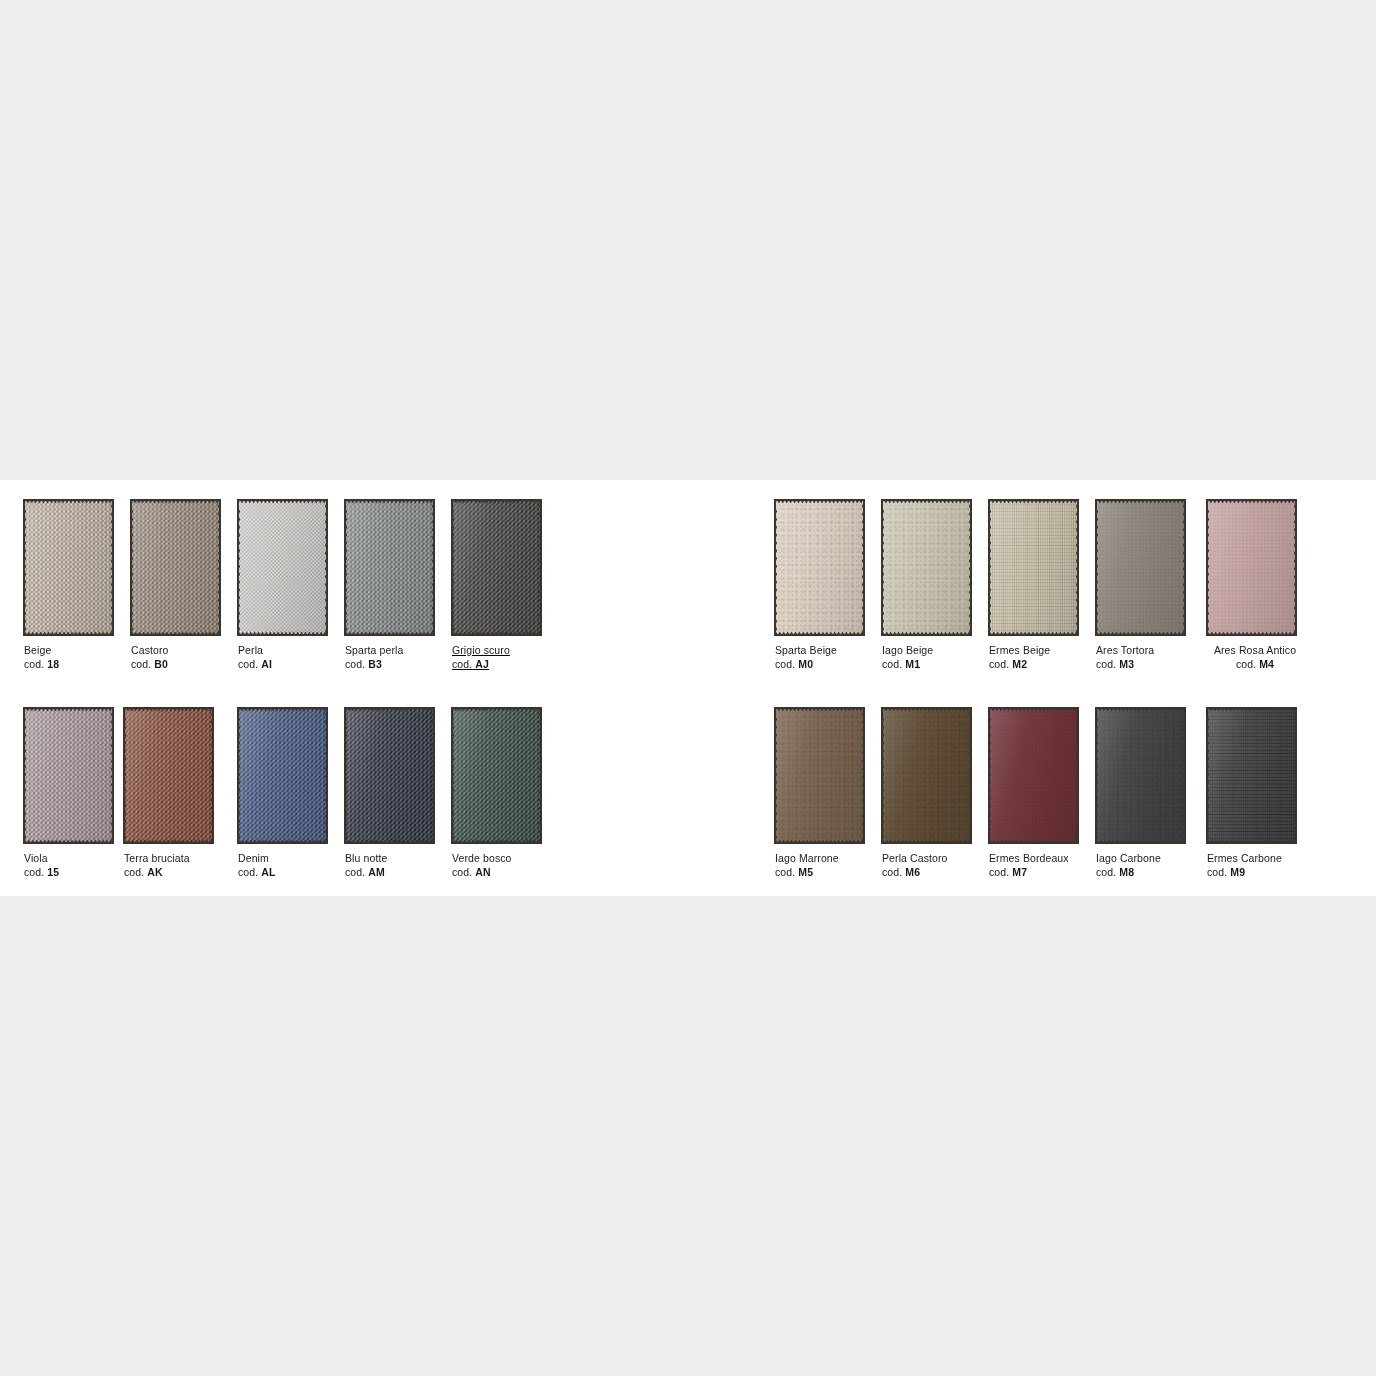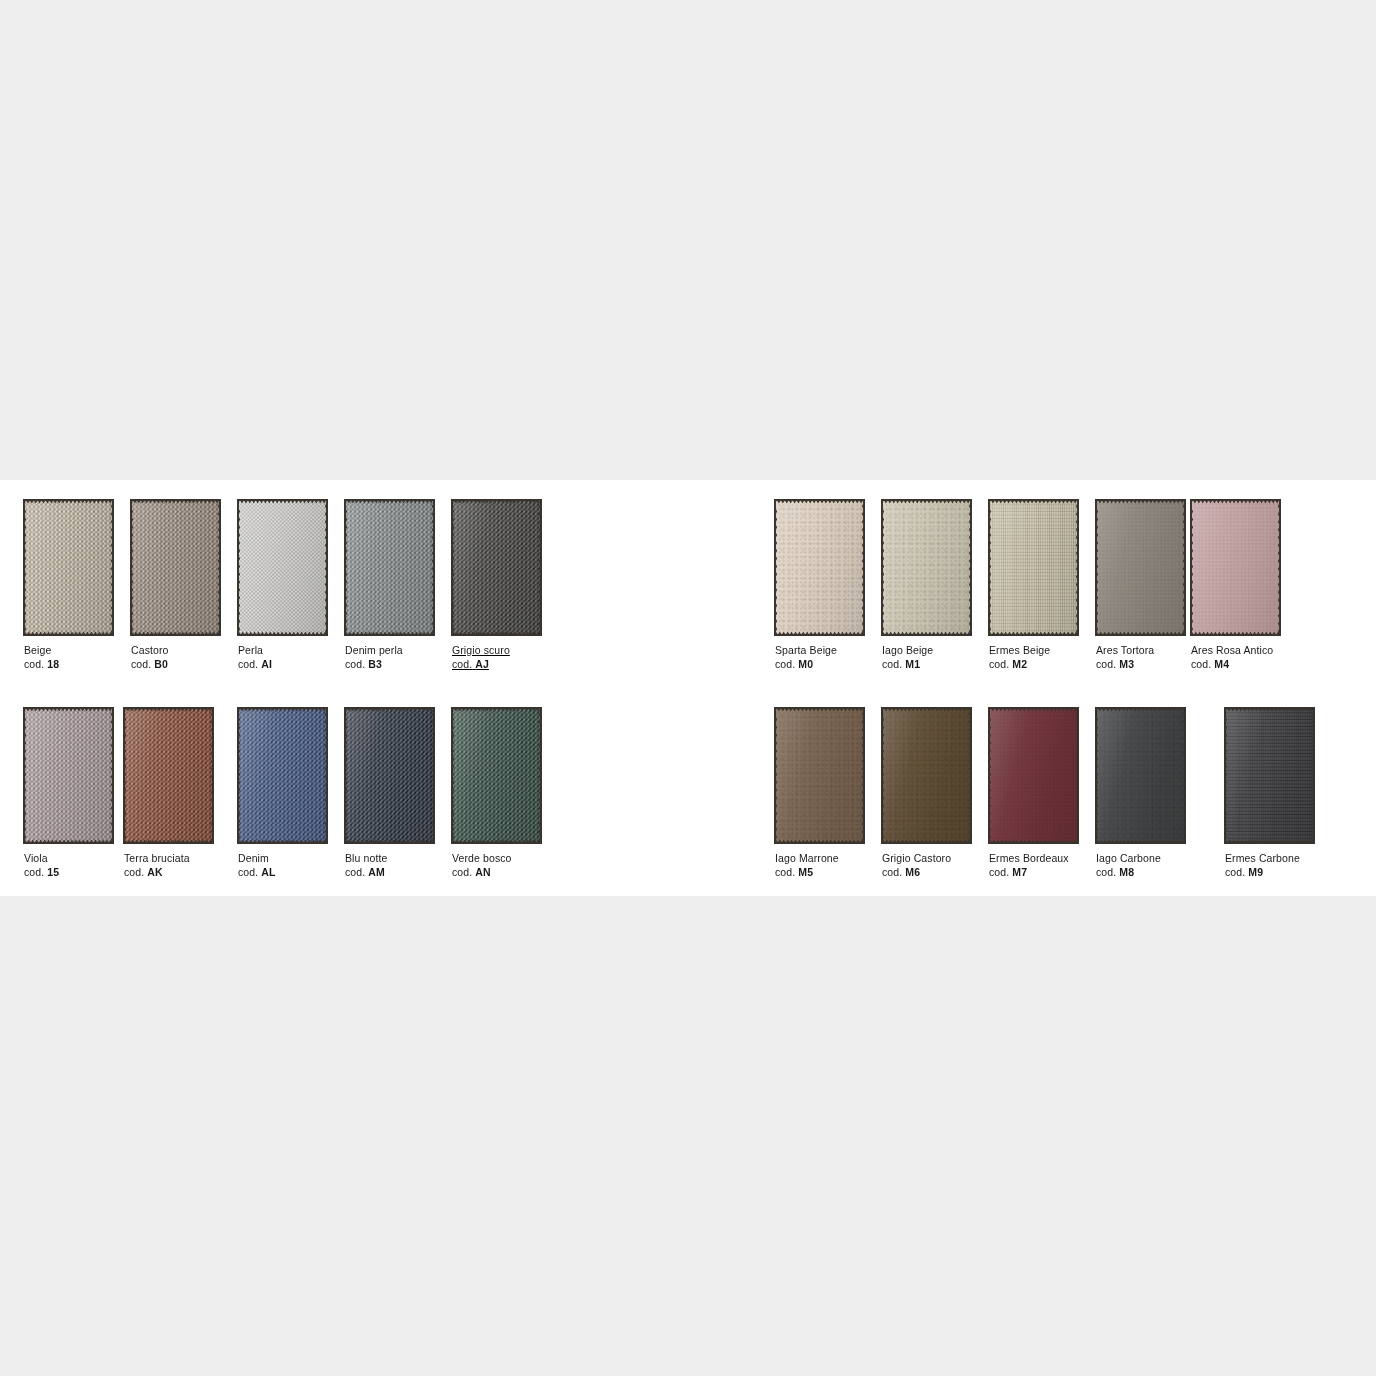--- a/index.html
+++ b/index.html
@@ -217,21 +217,21 @@
             </div>
           </div>
           <div class="swatch-cell" style="left: 321px;">
             <div class="swatch-img-wrap">
               <div class="swatch-edge"></div>
               <div class="swatch-img tex-basket" style="background-color: rgb(138, 145, 146);">
                 <div class="swatch-sheen"></div>
               </div>
             </div>
             <div class="swatch-caption">
-              <span class="swatch-name">Denim perla</span>
+              <span class="swatch-name">Sparta perla</span>
               <span class="swatch-code"><span>cod.</span> <b>B3</b></span>
             </div>
           </div>
           <div class="swatch-cell" style="left: 428px; text-decoration: underline;">
             <div class="swatch-img-wrap">
               <div class="swatch-edge"></div>
               <div class="swatch-img tex-basket" style="background-color: rgb(61, 60, 58);">
                 <div class="swatch-sheen"></div>
               </div>
             </div>
@@ -347,21 +347,21 @@
               <div class="swatch-edge"></div>
               <div class="swatch-img tex-leather" style="background-color: rgb(140, 133, 124);">
                 <div class="swatch-sheen"></div>
               </div>
             </div>
             <div class="swatch-caption">
               <span class="swatch-name">Ares Tortora</span>
               <span class="swatch-code"><span>cod.</span> <b>M3</b></span>
             </div>
           </div>
-          <div class="swatch-cell" style="left: 416px;">
+          <div class="swatch-cell" style="left: 432px; text-align: center;">
             <div class="swatch-img-wrap">
               <div class="swatch-edge"></div>
               <div class="swatch-img tex-leather" style="background-color: rgb(196, 163, 164);">
                 <div class="swatch-sheen"></div>
               </div>
             </div>
             <div class="swatch-caption">
               <span class="swatch-name">Ares Rosa Antico</span>
               <span class="swatch-code"><span>cod.</span> <b>M4</b></span>
             </div>
@@ -381,21 +381,21 @@
             </div>
           </div>
           <div class="swatch-cell" style="left: 107px;">
             <div class="swatch-img-wrap">
               <div class="swatch-edge"></div>
               <div class="swatch-img tex-suede" style="background-color: rgb(95, 76, 52);">
                 <div class="swatch-sheen"></div>
               </div>
             </div>
             <div class="swatch-caption">
-              <span class="swatch-name">Grigio Castoro</span>
+              <span class="swatch-name">Perla Castoro</span>
               <span class="swatch-code"><span>cod.</span> <b>M6</b></span>
             </div>
           </div>
           <div class="swatch-cell" style="left: 214px;">
             <div class="swatch-img-wrap">
               <div class="swatch-edge"></div>
               <div class="swatch-img tex-leather" style="background-color: rgb(110, 50, 57);">
                 <div class="swatch-sheen"></div>
               </div>
             </div>
@@ -409,21 +409,21 @@
               <div class="swatch-edge"></div>
               <div class="swatch-img tex-suede" style="background-color: rgb(67, 68, 69);">
                 <div class="swatch-sheen"></div>
               </div>
             </div>
             <div class="swatch-caption">
               <span class="swatch-name">Iago Carbone</span>
               <span class="swatch-code"><span>cod.</span> <b>M8</b></span>
             </div>
           </div>
-          <div class="swatch-cell" style="left: 450px;">
+          <div class="swatch-cell" style="left: 432px;">
             <div class="swatch-img-wrap">
               <div class="swatch-edge"></div>
               <div class="swatch-img tex-rib" style="background-color: rgb(56, 55, 58);">
                 <div class="swatch-sheen"></div>
               </div>
             </div>
             <div class="swatch-caption">
               <span class="swatch-name">Ermes Carbone</span>
               <span class="swatch-code"><span>cod.</span> <b>M9</b></span>
             </div>

